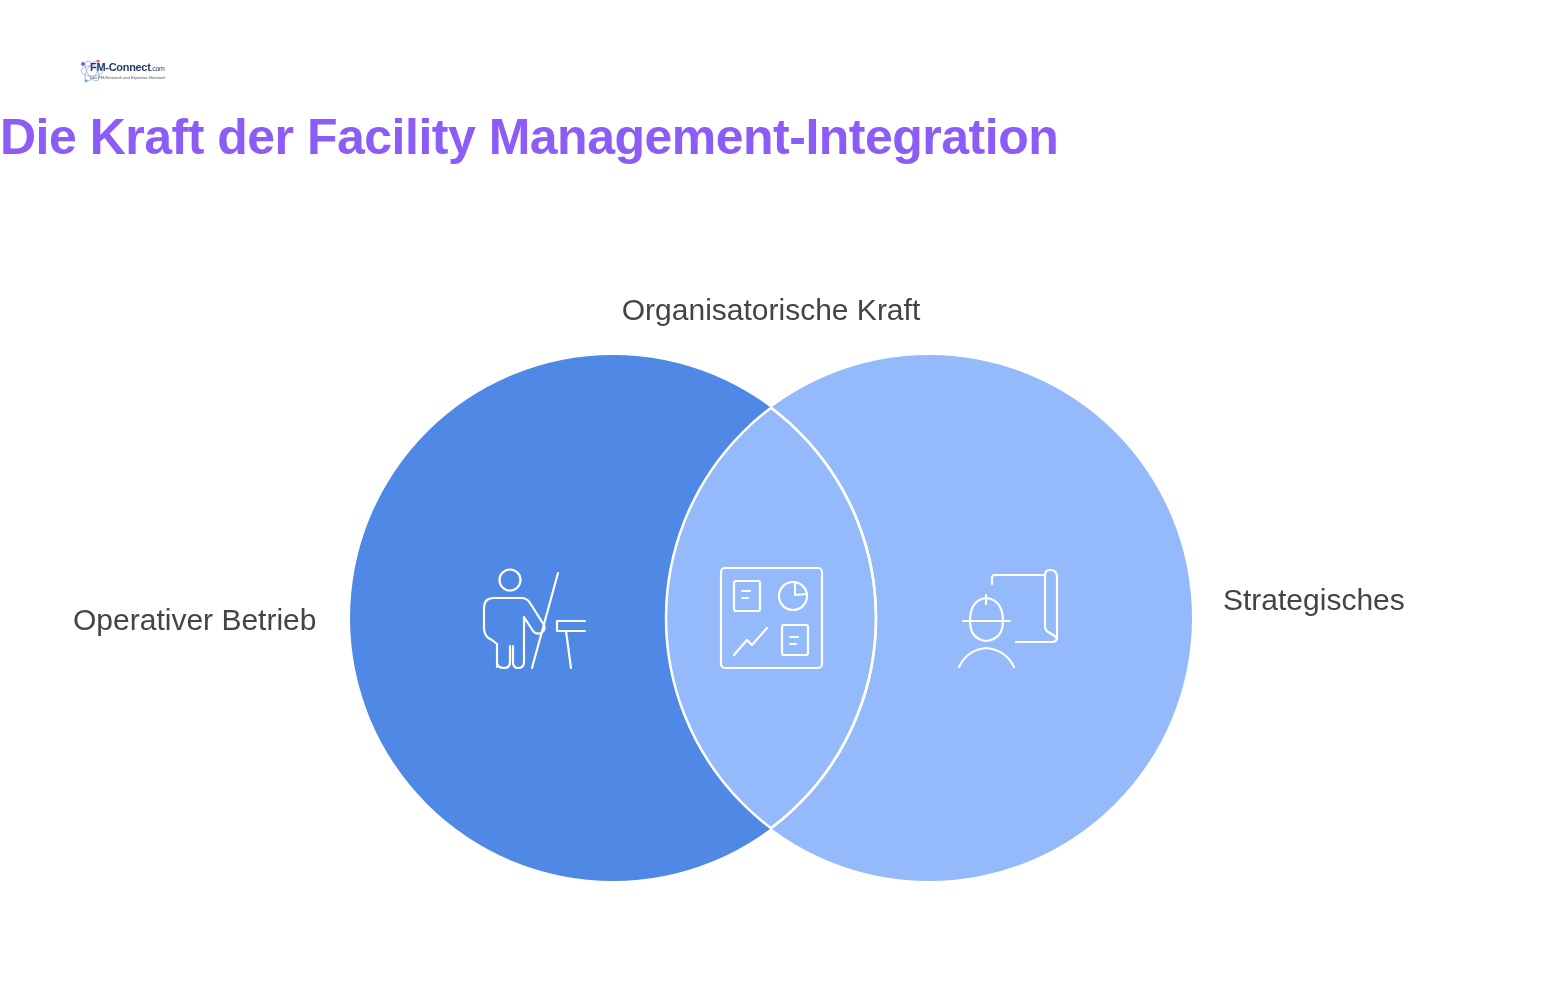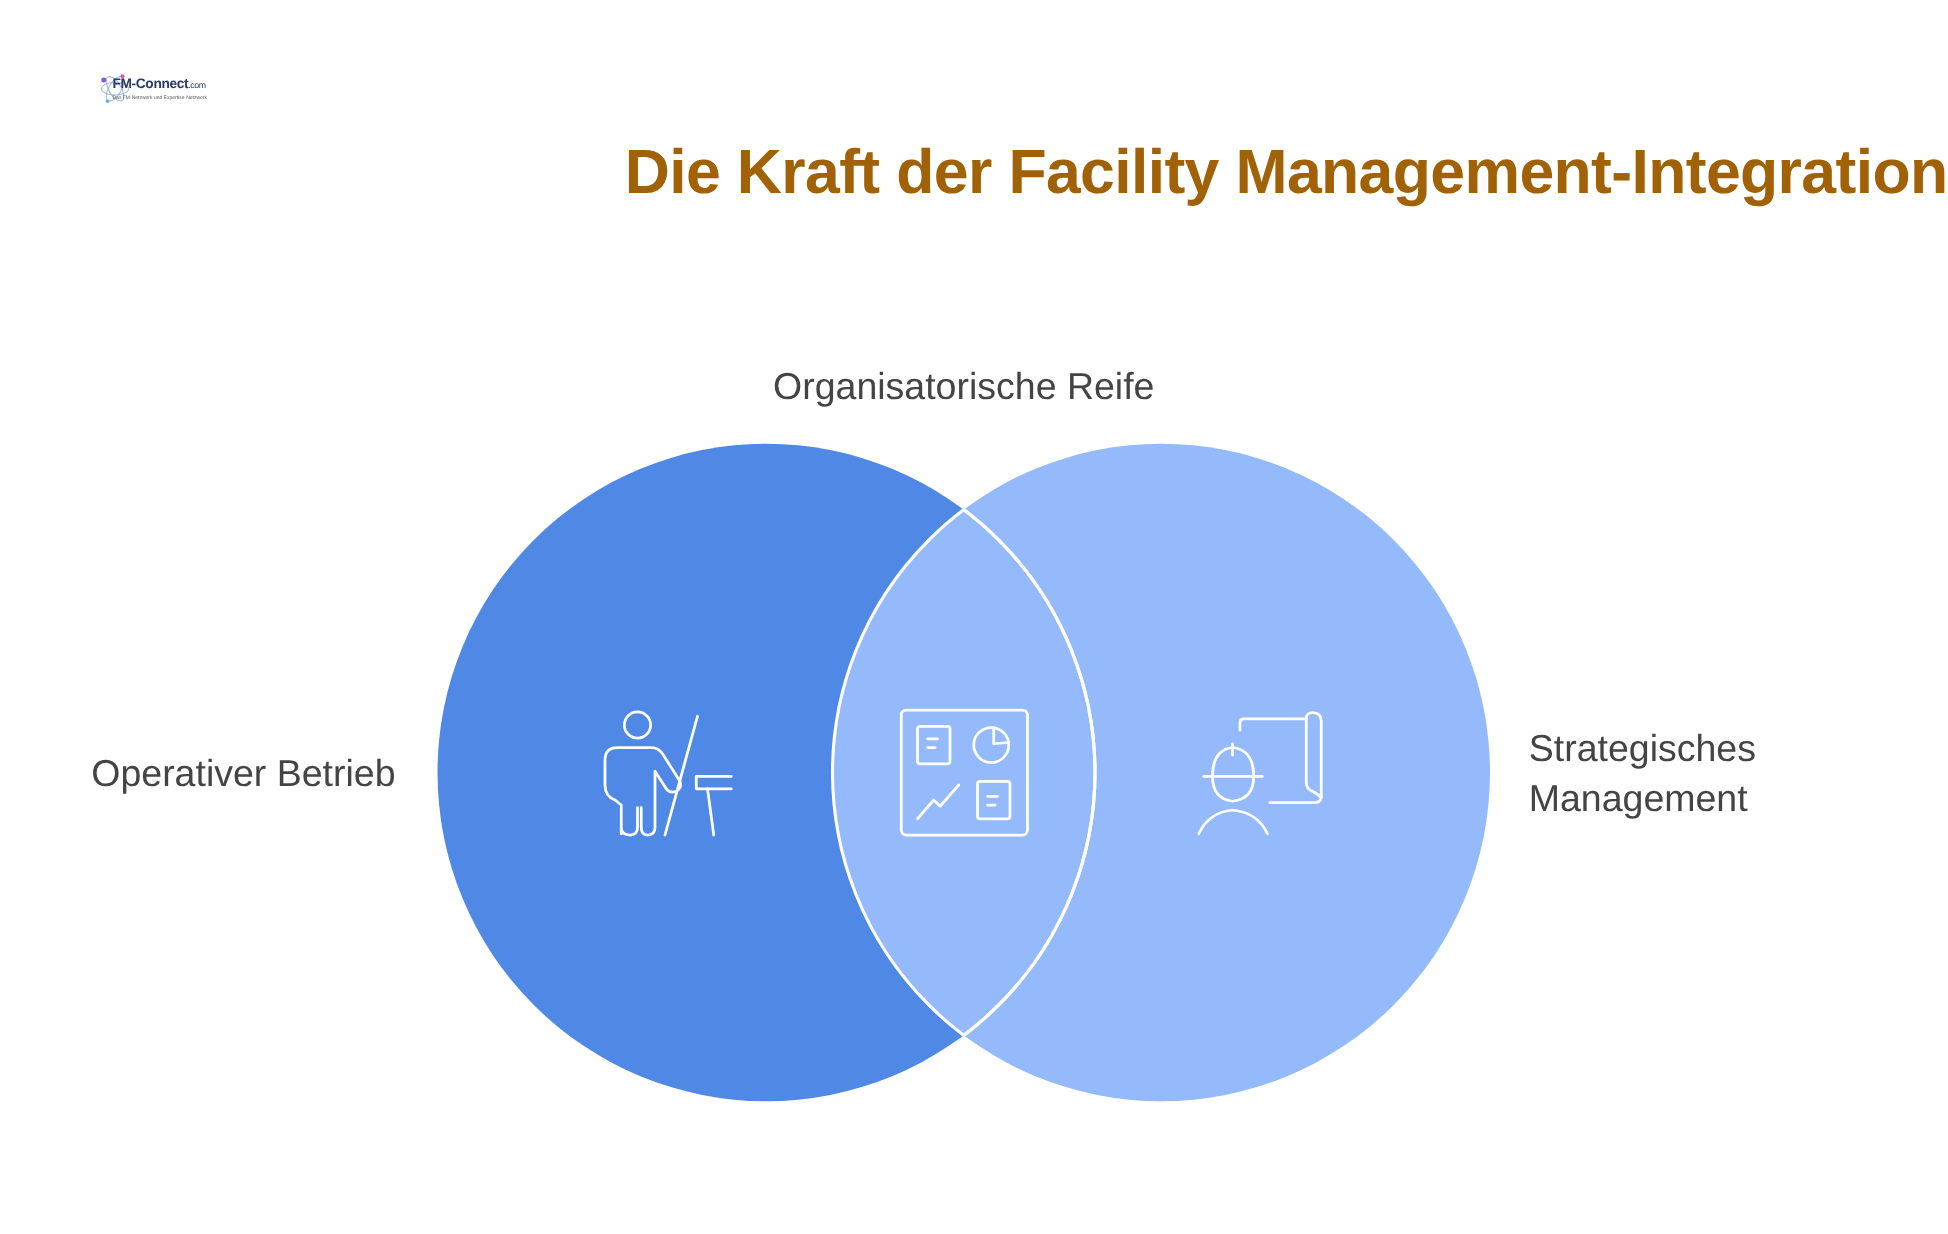--- a/index.html
+++ b/index.html
@@ -1,21 +1,21 @@
 <!DOCTYPE html>
 <html><head>
   <meta charset="utf-8">
   <style>
     html, body { margin: 0; padding: 0; background: #ffffff; }
     body { width: 1558px; height: 987px; position: relative; overflow: hidden; font-family: "Liberation Sans", "DejaVu Sans", sans-serif; }
     .logo { position: absolute; left: 78px; top: 55px; width: 66px; height: 32px; }
     .logo-text { position: absolute; left: 12px; top: 6px; font-size: 11px; font-weight: bold; color: #2a3a6a; letter-spacing: -0.3px; white-space: nowrap; }
     .logo-text small { font-size: 7px; font-weight: normal; }
     .logo-sub { position: absolute; left: 12px; top: 20px; font-size: 4px; color: #555; white-space: nowrap; }
-    .title { position: absolute; left: 0; width: 1558px; top: 108px; text-align: right; font-size: 50px; font-weight: bold; color: #a16207; letter-spacing: -0.5px; }
+    .title { position: absolute; left: 0; width: 1558px; top: 108px; text-align: left; font-size: 50px; font-weight: bold; color: #8b5cf6; letter-spacing: -0.5px; }
     .label { position: absolute; font-size: 30px; color: #444444; line-height: 40px; }
     .label-top { left: 0; width: 1542px; top: 290px; text-align: center; }
     .label-left { left: 73px; top: 600px; white-space: nowrap; }
     .label-right { left: 1223px; top: 580px; width: 300px; }
     svg.venn { position: absolute; left: 0; top: 0; }
   </style>
 </head>
 <body>
 
 <div class="logo">
@@ -84,18 +84,17 @@
     <path d="M992 584 L992 578 Q992 575 995 575 L1045 575"></path>
     <path d="M1045 575 Q1045 570 1050 570 Q1057 570 1057 577 L1057 637 Q1057 642 1052 642 L1016 642"></path>
     <path d="M1045 575 L1045 626 Q1045 631 1050 633 Q1055 636 1057 638"></path>
     <path d="M963 621 L1010 621"></path>
     <path d="M970 621 Q970 600 986 598 Q1003 600 1003 621 Q1003 639 986 641 Q970 639 970 621"></path>
     <line x1="986" y1="595" x2="986" y2="604"></line>
     <path d="M959 667 Q967 650 986 648 Q1006 650 1014 667"></path>
   </g>
 </svg>
 
-<div class="label label-top">Organisatorische Reife</div>
+<div class="label label-top">Organisatorische Kraft</div>
 <div class="label label-left">Operativer Betrieb</div>
 <div class="label label-right">
   <div>Strategisches</div>
-  <div>Management</div>
 </div>
 
 </body></html>

